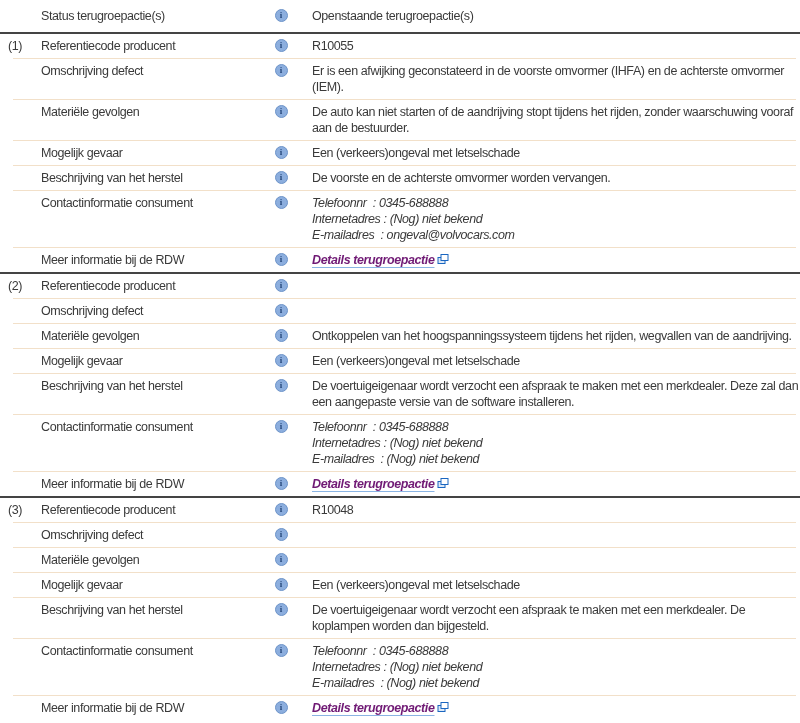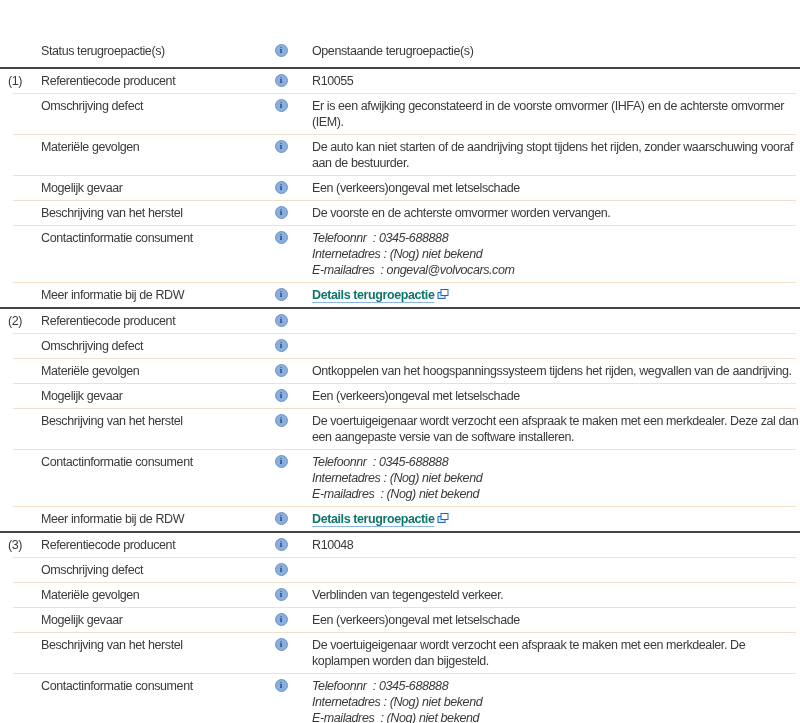--- a/index.html
+++ b/index.html
@@ -4,38 +4,38 @@
 <style>
   html,body{margin:0;padding:0;background:#fff;}
   body{
     width:800px;height:723px;overflow:hidden;
     font-family:"Liberation Sans",sans-serif;
     font-size:12.5px;line-height:16px;color:#3a3a3a;
     letter-spacing:-0.4px;
   }
   .table{width:800px;}
   .row{display:grid;grid-template-columns:36px 232px 26px 1fr;padding:4px 0;align-items:start;}
-  .row.status{padding:8px 0;margin-top:35px;}
+  .row.status{padding:8px 0;}
   .c.num{padding-left:8px;}
   .c.label{padding-left:5px;}
   .c.icon{display:flex;justify-content:center;padding-top:1px;}
   .c.value{padding-left:18px;padding-right:0;}
   .info-icon{
     width:13px;height:13px;border-radius:50%;
     background:#8caede;border:1px solid #6d94c9;box-sizing:border-box;
     color:#27497c;font-family:"Liberation Serif",serif;font-weight:bold;
     font-size:9px;line-height:11px;text-align:center;display:block;
     letter-spacing:0;cursor:pointer;
   }
   .sep{height:1px;background:#f2e0c9;margin:0 4px 0 13px;}
   .sep.thick{height:2px;background:#444444;margin:0;}
   .contact-line{white-space:pre;font-style:italic;}
   a.details-link{
-    color:#0f766e;font-weight:bold;text-decoration:underline;
-    text-decoration-color:#8ab4e4;text-underline-offset:3px;cursor:pointer;
+    color:#701a75;font-weight:bold;text-decoration:underline;
+    text-decoration-color:#8ab4e4;text-underline-offset:3px;cursor:pointer;font-style:italic;
   }
   .ext-icon{margin-left:2px;vertical-align:-1px;}
   .cutoff-row{padding-top:6px;}
 </style>
 </head>
 <body>
 
 <div class="table">
 
   <div class="row status">
@@ -208,21 +208,20 @@
         <span class="info-icon">i</span>
       </div>
   </div>
   <div class="sep"></div>
   <div class="row">
     <div class="c num"></div>
     <div class="c label">Materiële gevolgen</div>
     <div class="c icon">
         <span class="info-icon">i</span>
       </div>
-    <div class="c value">Verblinden van tegengesteld verkeer.</div>
   </div>
   <div class="sep"></div>
   <div class="row">
     <div class="c num"></div>
     <div class="c label">Mogelijk gevaar</div>
     <div class="c icon">
         <span class="info-icon">i</span>
       </div>
     <div class="c value">Een (verkeers)ongeval met letselschade</div>
   </div>

